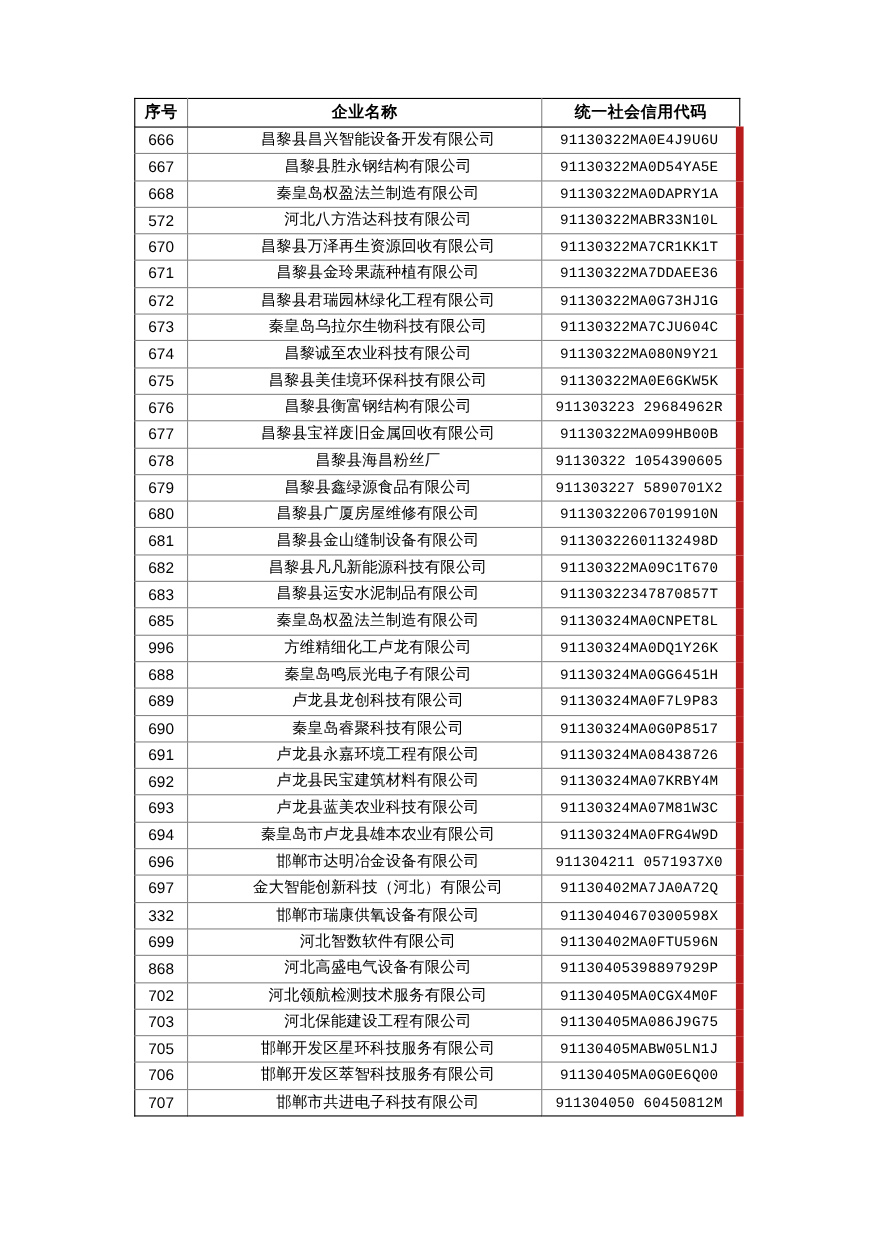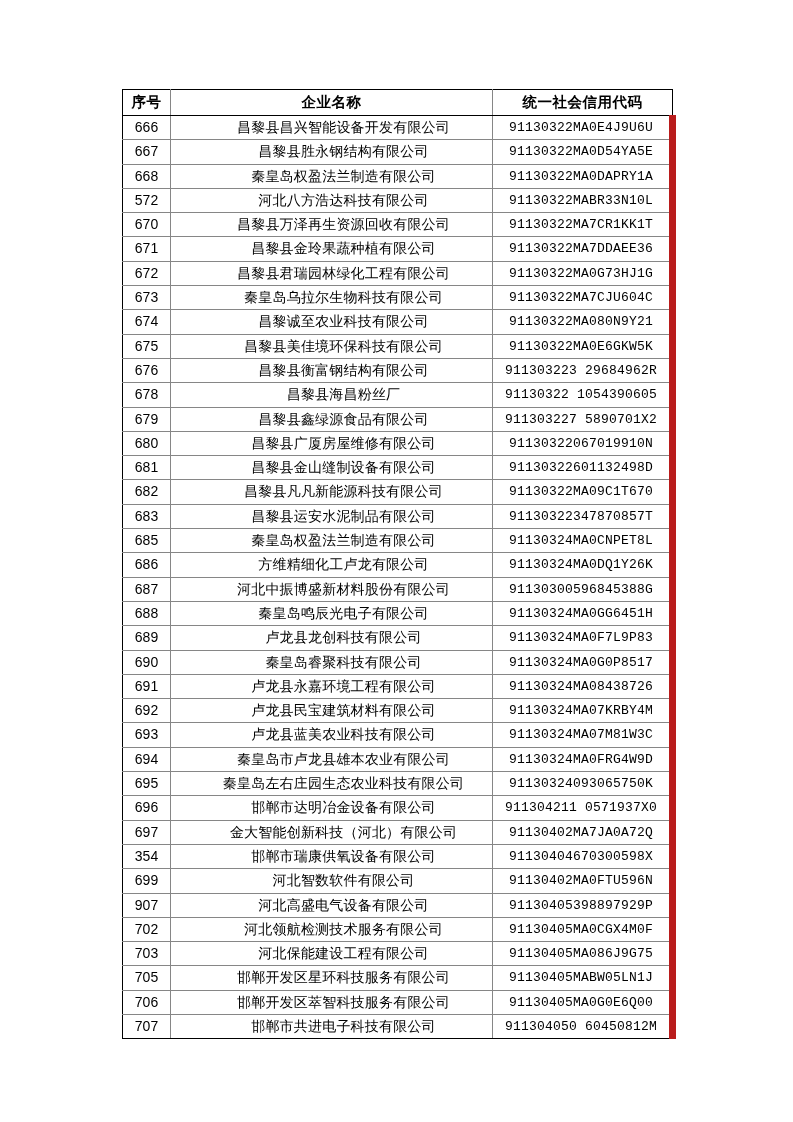--- a/index.html
+++ b/index.html
@@ -151,20 +151,25 @@
             <td class="cell-seq">675</td>
             <td class="cell-name">昌黎县美佳境环保科技有限公司</td>
             <td class="cell-code">91130322MA0E6GKW5K</td>
           </tr>
           <tr>
             <td class="cell-seq">676</td>
             <td class="cell-name">昌黎县衡富钢结构有限公司</td>
             <td class="cell-code">911303223 29684962R</td>
           </tr>
           <tr>
+            <td class="cell-seq">677</td>
+            <td class="cell-name">昌黎县宝祥废旧金属回收有限公司</td>
+            <td class="cell-code">91130322MA099HB00B</td>
+          </tr>
+          <tr>
             <td class="cell-seq">678</td>
             <td class="cell-name">昌黎县海昌粉丝厂</td>
             <td class="cell-code">91130322 1054390605</td>
           </tr>
           <tr>
             <td class="cell-seq">679</td>
             <td class="cell-name">昌黎县鑫绿源食品有限公司</td>
             <td class="cell-code">911303227 5890701X2</td>
           </tr>
           <tr>
@@ -186,28 +191,23 @@
             <td class="cell-seq">683</td>
             <td class="cell-name">昌黎县运安水泥制品有限公司</td>
             <td class="cell-code">91130322347870857T</td>
           </tr>
           <tr>
             <td class="cell-seq">685</td>
             <td class="cell-name">秦皇岛权盈法兰制造有限公司</td>
             <td class="cell-code">91130324MA0CNPET8L</td>
           </tr>
           <tr>
-            <td class="cell-seq">686</td>
+            <td class="cell-seq">996</td>
             <td class="cell-name">方维精细化工卢龙有限公司</td>
             <td class="cell-code">91130324MA0DQ1Y26K</td>
-          </tr>
-          <tr>
-            <td class="cell-seq">687</td>
-            <td class="cell-name">河北中振博盛新材料股份有限公司</td>
-            <td class="cell-code">91130300596845388G</td>
           </tr>
           <tr>
             <td class="cell-seq">688</td>
             <td class="cell-name">秦皇岛鸣辰光电子有限公司</td>
             <td class="cell-code">91130324MA0GG6451H</td>
           </tr>
           <tr>
             <td class="cell-seq">689</td>
             <td class="cell-name">卢龙县龙创科技有限公司</td>
             <td class="cell-code">91130324MA0F7L9P83</td>
@@ -231,46 +231,41 @@
             <td class="cell-seq">693</td>
             <td class="cell-name">卢龙县蓝美农业科技有限公司</td>
             <td class="cell-code">91130324MA07M81W3C</td>
           </tr>
           <tr>
             <td class="cell-seq">694</td>
             <td class="cell-name">秦皇岛市卢龙县雄本农业有限公司</td>
             <td class="cell-code">91130324MA0FRG4W9D</td>
           </tr>
           <tr>
-            <td class="cell-seq">695</td>
-            <td class="cell-name">秦皇岛左右庄园生态农业科技有限公司</td>
-            <td class="cell-code">91130324093065750K</td>
-          </tr>
-          <tr>
             <td class="cell-seq">696</td>
             <td class="cell-name">邯郸市达明冶金设备有限公司</td>
             <td class="cell-code">911304211 0571937X0</td>
           </tr>
           <tr>
             <td class="cell-seq">697</td>
             <td class="cell-name">金大智能创新科技（河北）有限公司</td>
             <td class="cell-code">91130402MA7JA0A72Q</td>
           </tr>
           <tr>
-            <td class="cell-seq">354</td>
+            <td class="cell-seq">332</td>
             <td class="cell-name">邯郸市瑞康供氧设备有限公司</td>
             <td class="cell-code">91130404670300598X</td>
           </tr>
           <tr>
             <td class="cell-seq">699</td>
             <td class="cell-name">河北智数软件有限公司</td>
             <td class="cell-code">91130402MA0FTU596N</td>
           </tr>
           <tr>
-            <td class="cell-seq">907</td>
+            <td class="cell-seq">868</td>
             <td class="cell-name">河北高盛电气设备有限公司</td>
             <td class="cell-code">91130405398897929P</td>
           </tr>
           <tr>
             <td class="cell-seq">702</td>
             <td class="cell-name">河北领航检测技术服务有限公司</td>
             <td class="cell-code">91130405MA0CGX4M0F</td>
           </tr>
           <tr>
             <td class="cell-seq">703</td>

